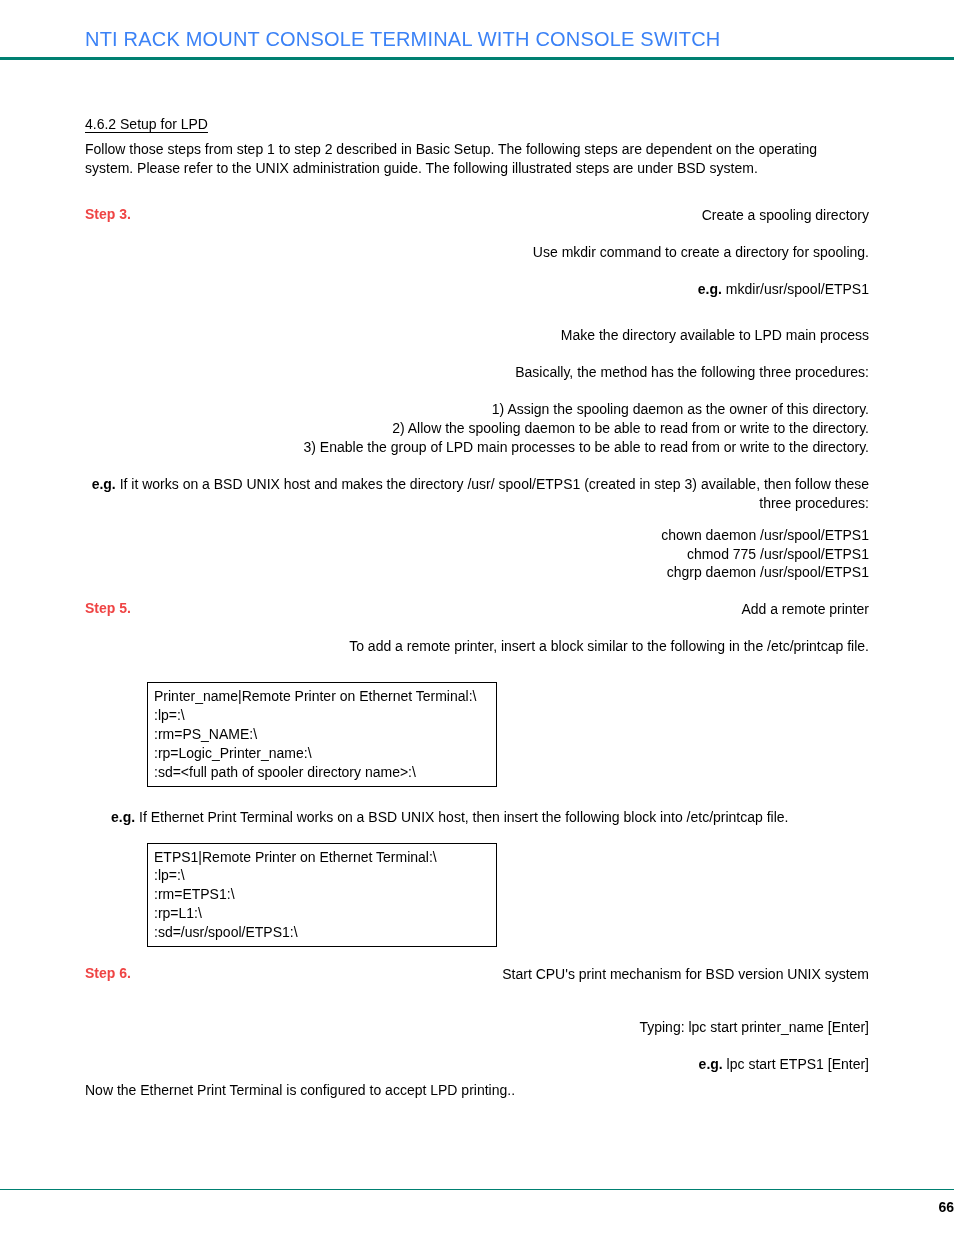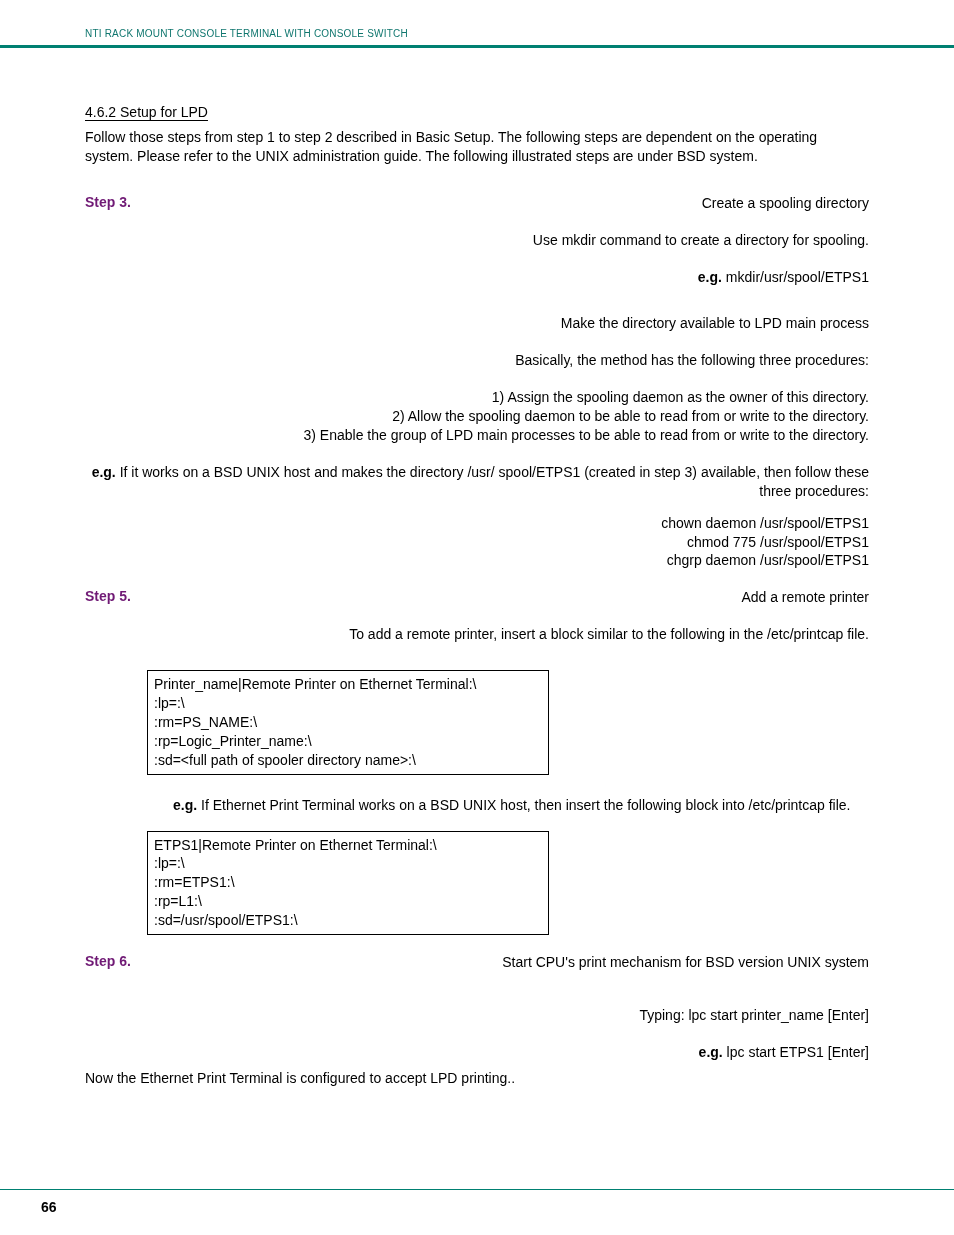--- a/index.html
+++ b/index.html
@@ -10,22 +10,22 @@
     background: #fff;
     font-family: Arial, Helvetica, sans-serif;
     font-size: 14px;
     color: #000;
     position: relative;
   }
   .page {
     padding: 28px 85px 0 85px;
   }
   .header-line {
-    color: #0f766e;
-    font-size: 10px;
+    color: #3b82f6;
+    font-size: 20px;
     letter-spacing: 0.2px;
     padding-bottom: 6px;
   }
   .header-rule {
     height: 3px;
     background: #008071;
     margin: 0 -85px 0 -85px;
   }
   .section-title {
     font-weight: normal;
@@ -36,53 +36,53 @@
     text-underline-offset: 3px;
   }
   .intro {
     margin-top: 8px;
     line-height: 1.35;
   }
   .step-block { margin-top: 28px; }
   .step-block.tight { margin-top: 18px; }
   .step-row { display: flex; }
   .step-label {
-    color: #701a75;
+    color: #ef4444;
     font-weight: bold;
     width: 62px;
     flex: 0 0 62px;
   }
   .step-body { flex: 1; text-align: right; }
   .step-body p { margin: 0 0 18px 0; line-height: 1.35; }
   .step-body p.last { margin-bottom: 0; }
-  .indent-body { margin-left: 88px; }
+  .indent-body { margin-left: 26px; }
   .eg { font-weight: bold; }
   .cmd-indent { margin-left: 80px; line-height: 1.35; }
   .code-box {
     border: 1px solid #000;
-    width: 402px;
+    width: 350px;
     padding: 4px 6px;
     margin-left: 62px;
     line-height: 1.35;
     font-family: Arial, Helvetica, sans-serif;
   }
   .code-box div { white-space: pre; }
   .conclude { margin-top: 8px; }
   .footer-rule {
     position: absolute;
     left: 0; right: 0;
     bottom: 45px;
     height: 1.5px;
     background: #008071;
   }
   .page-number {
     position: absolute;
     left: 0; right: 0;
     bottom: 20px;
-    text-align: left;
+    text-align: right;
     font-weight: bold;
     font-size: 14px;
     padding-left: 41px;
   }
 </style>
 </head>
 <body>
 
 <div class="page">
 

